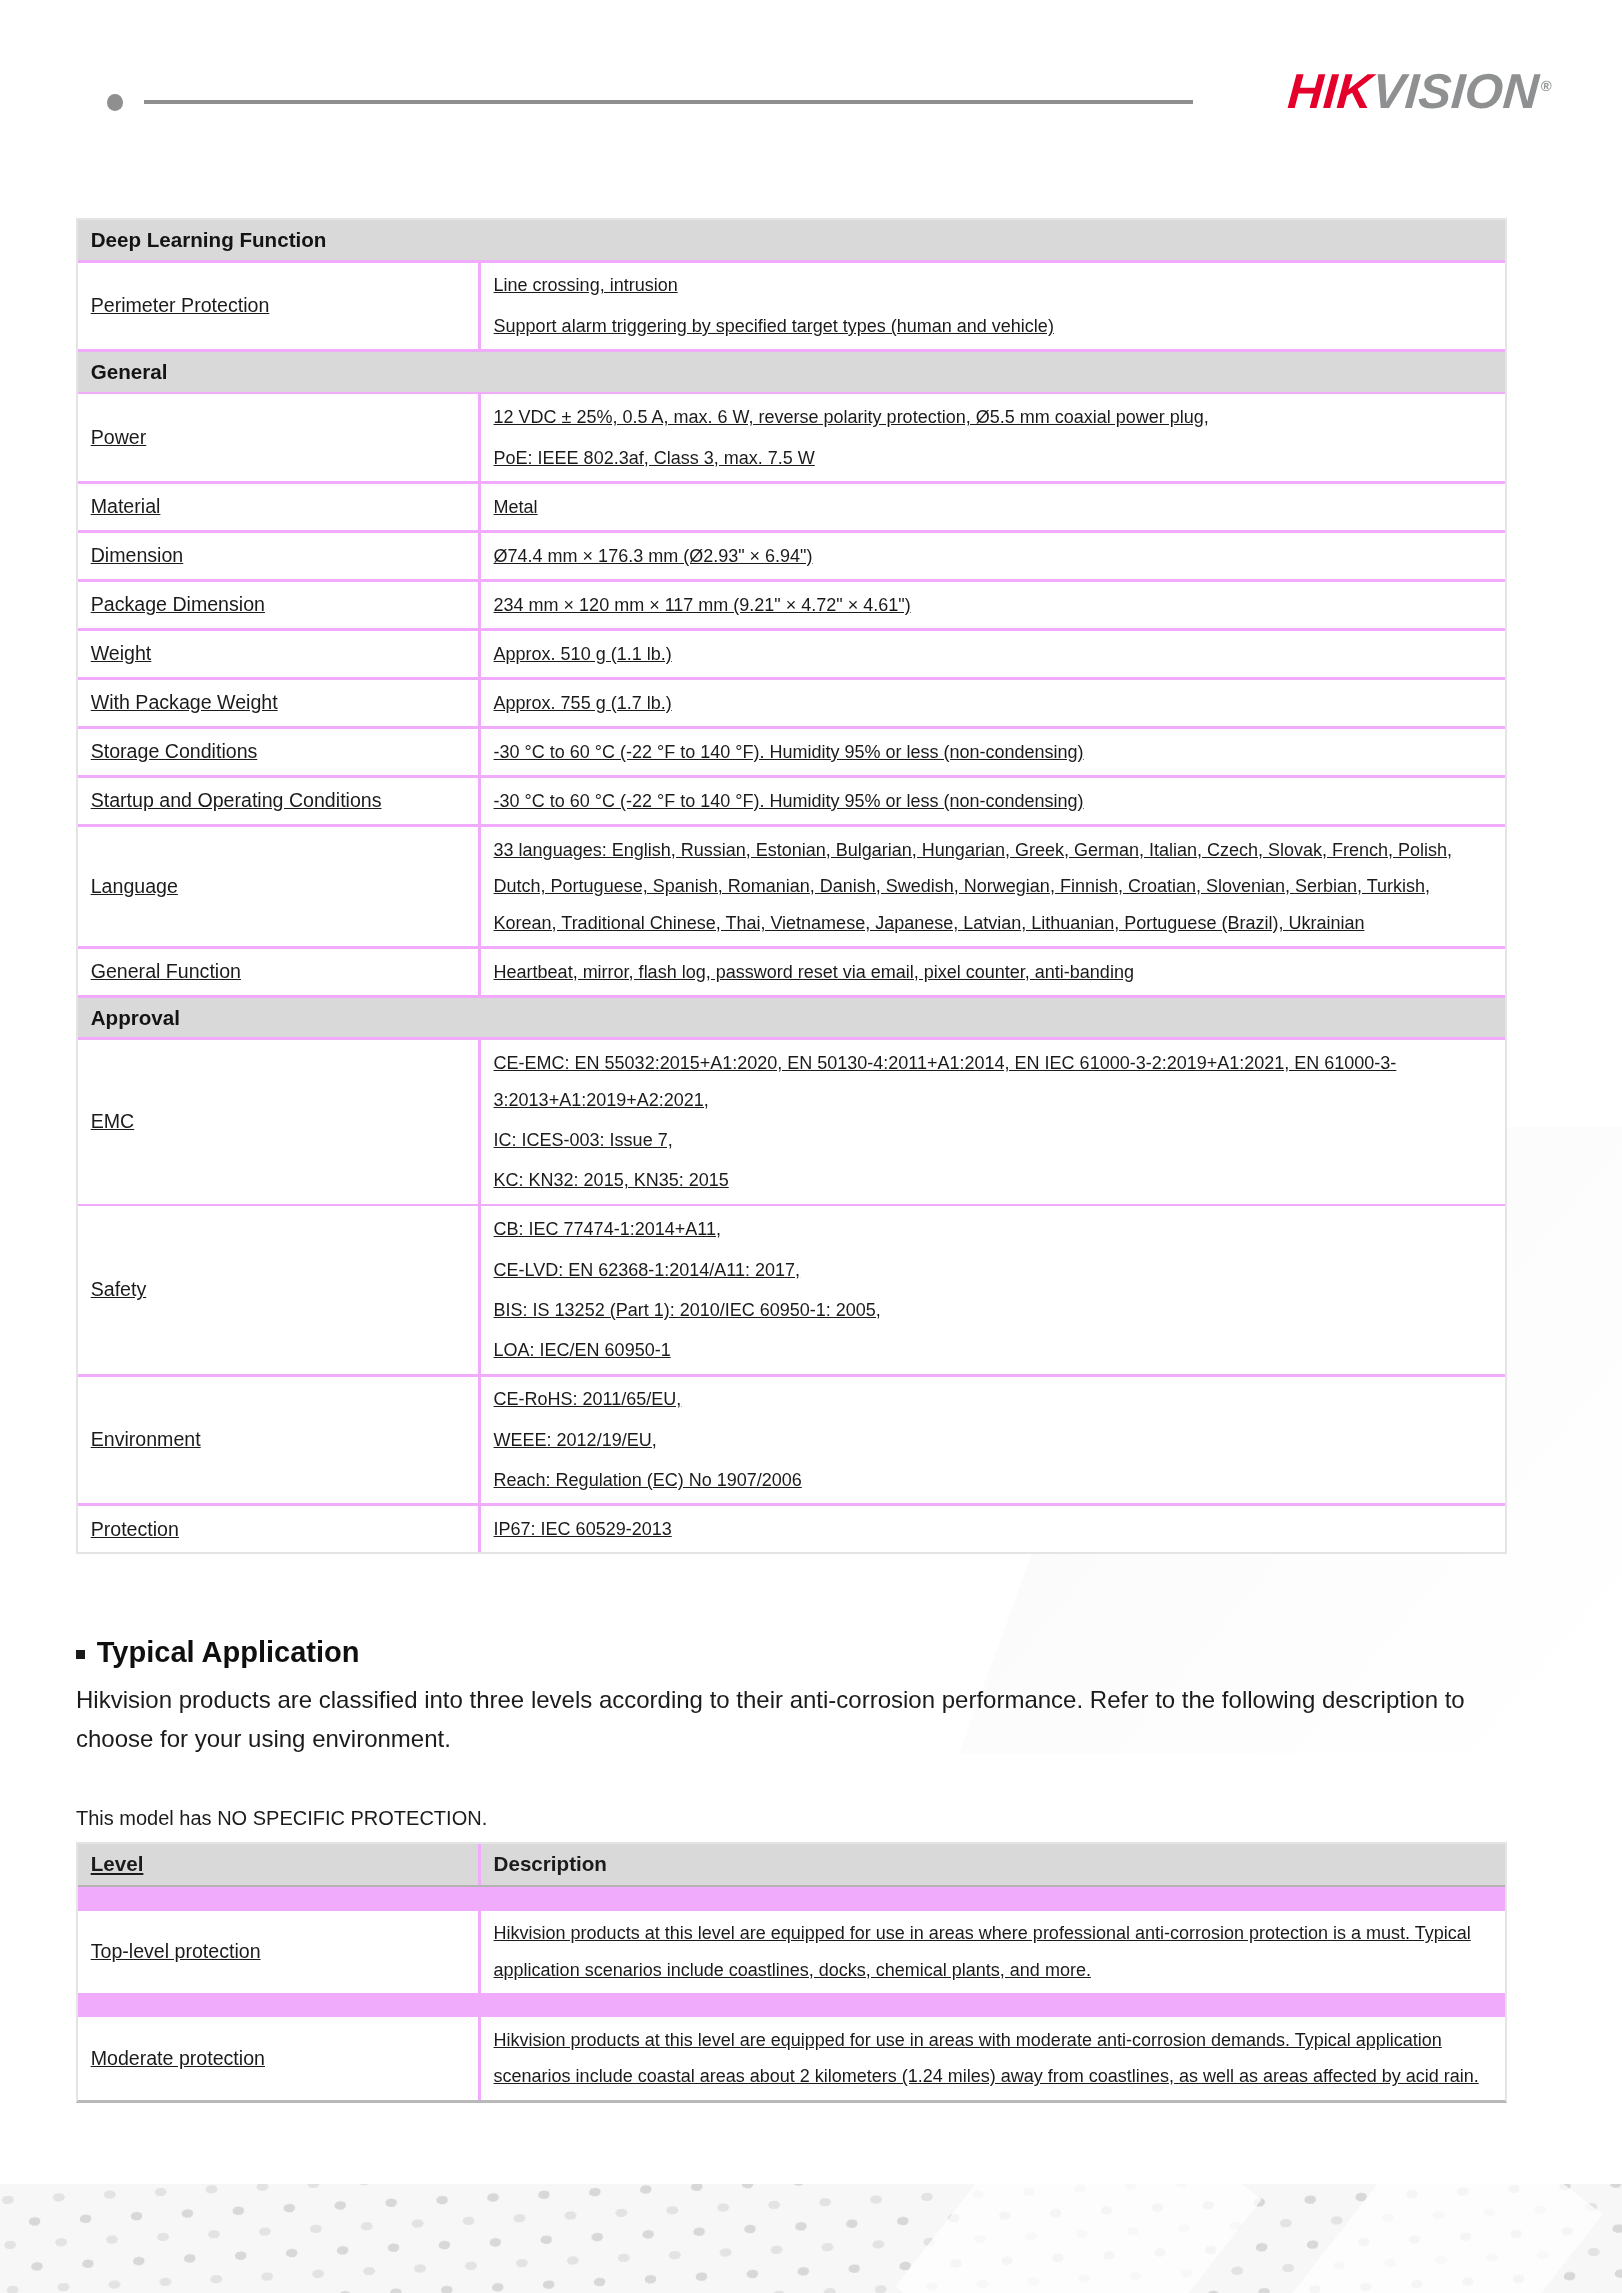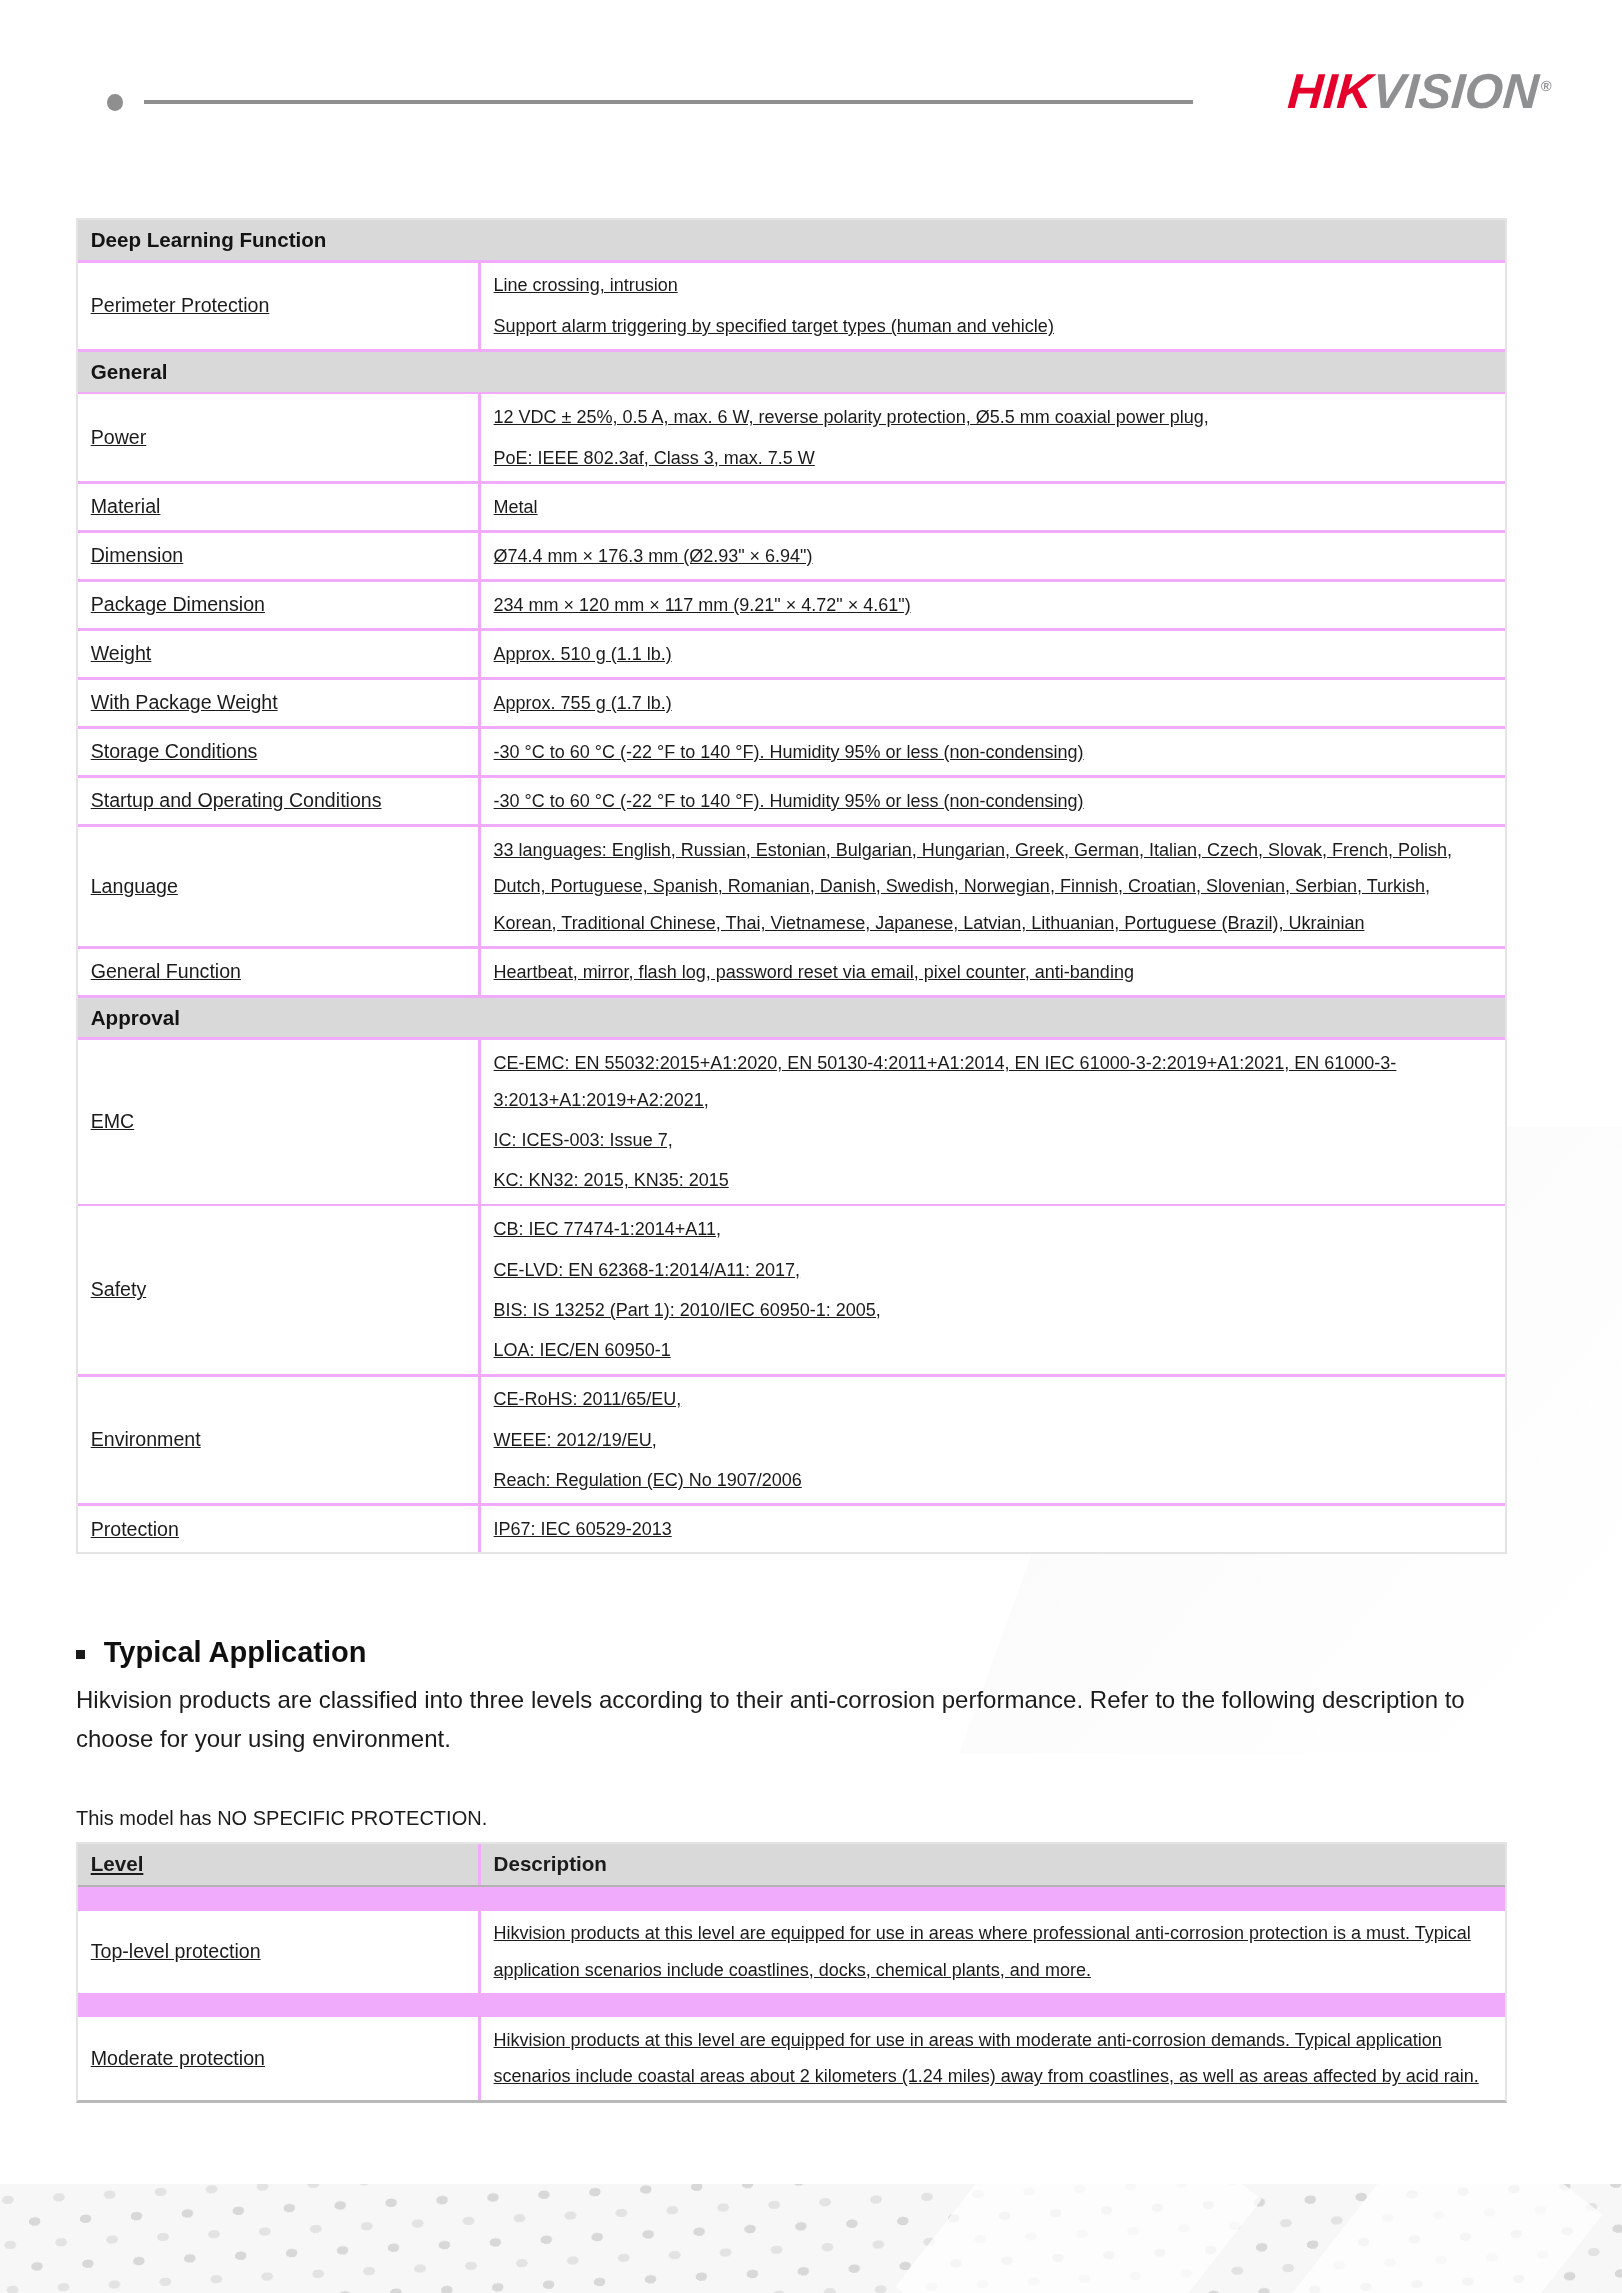--- a/index.html
+++ b/index.html
@@ -22,21 +22,21 @@
   .cell{background:#ffffff;min-width:0;}
   .cell.label{width:400px;flex:none;display:flex;align-items:center;padding:5.9px 12.7px;font-size:19.6px;line-height:1.5;box-sizing:border-box;text-decoration:underline;}
   .cell.value{flex:1;display:flex;flex-direction:column;justify-content:center;padding:2.9px 12.7px;font-size:18px;text-decoration:underline;}
   .cell.value p{margin:2px 0;line-height:2.02;}
   .cell.head{background:var(--section-bg,#d9d9d9);font-weight:bold;font-size:20.6px;display:flex;align-items:center;padding:4.9px 12.7px;}
   .cell.head.value-head{flex:1;}
   .app-table .head-row{border-bottom:2px solid #b3b3b3;}
   .app-table{border-bottom:3.9px solid #b9b9b9;gap:24px;}
 
   
-  .section-heading{margin:82px 0 11.8px;font-size:29px;font-weight:bold;color:#0f0f0f;display:flex;align-items:center;gap:19px;}
+  .section-heading{margin:82px 0 11.8px;font-size:29px;font-weight:bold;color:#0f0f0f;display:flex;align-items:center;gap:12px;}
   .bullet-square{width:8.8px;height:8.8px;background:#1a1a1a;display:inline-block;flex:none;margin-top:2.9px;}
   .intro{font-size:24px;line-height:1.6;margin:0 0 45px;}
   .note{font-size:20px;line-height:1.5;margin:0 0 8.8px;}
 
   
   .watermark{position:absolute;right:-59px;top:1127px;width:608px;height:627px;transform:skewX(-20deg);background:linear-gradient(115deg, rgba(0,0,0,0.018), rgba(0,0,0,0));z-index:1;}
 
   
   .bottom-decor{position:absolute;left:0;right:0;bottom:0;height:110px;overflow:hidden;background:#f7f7f7;z-index:1;}
   .dots{position:absolute;left:-78px;right:-78px;top:-59px;bottom:-59px;transform:rotate(-3deg);

